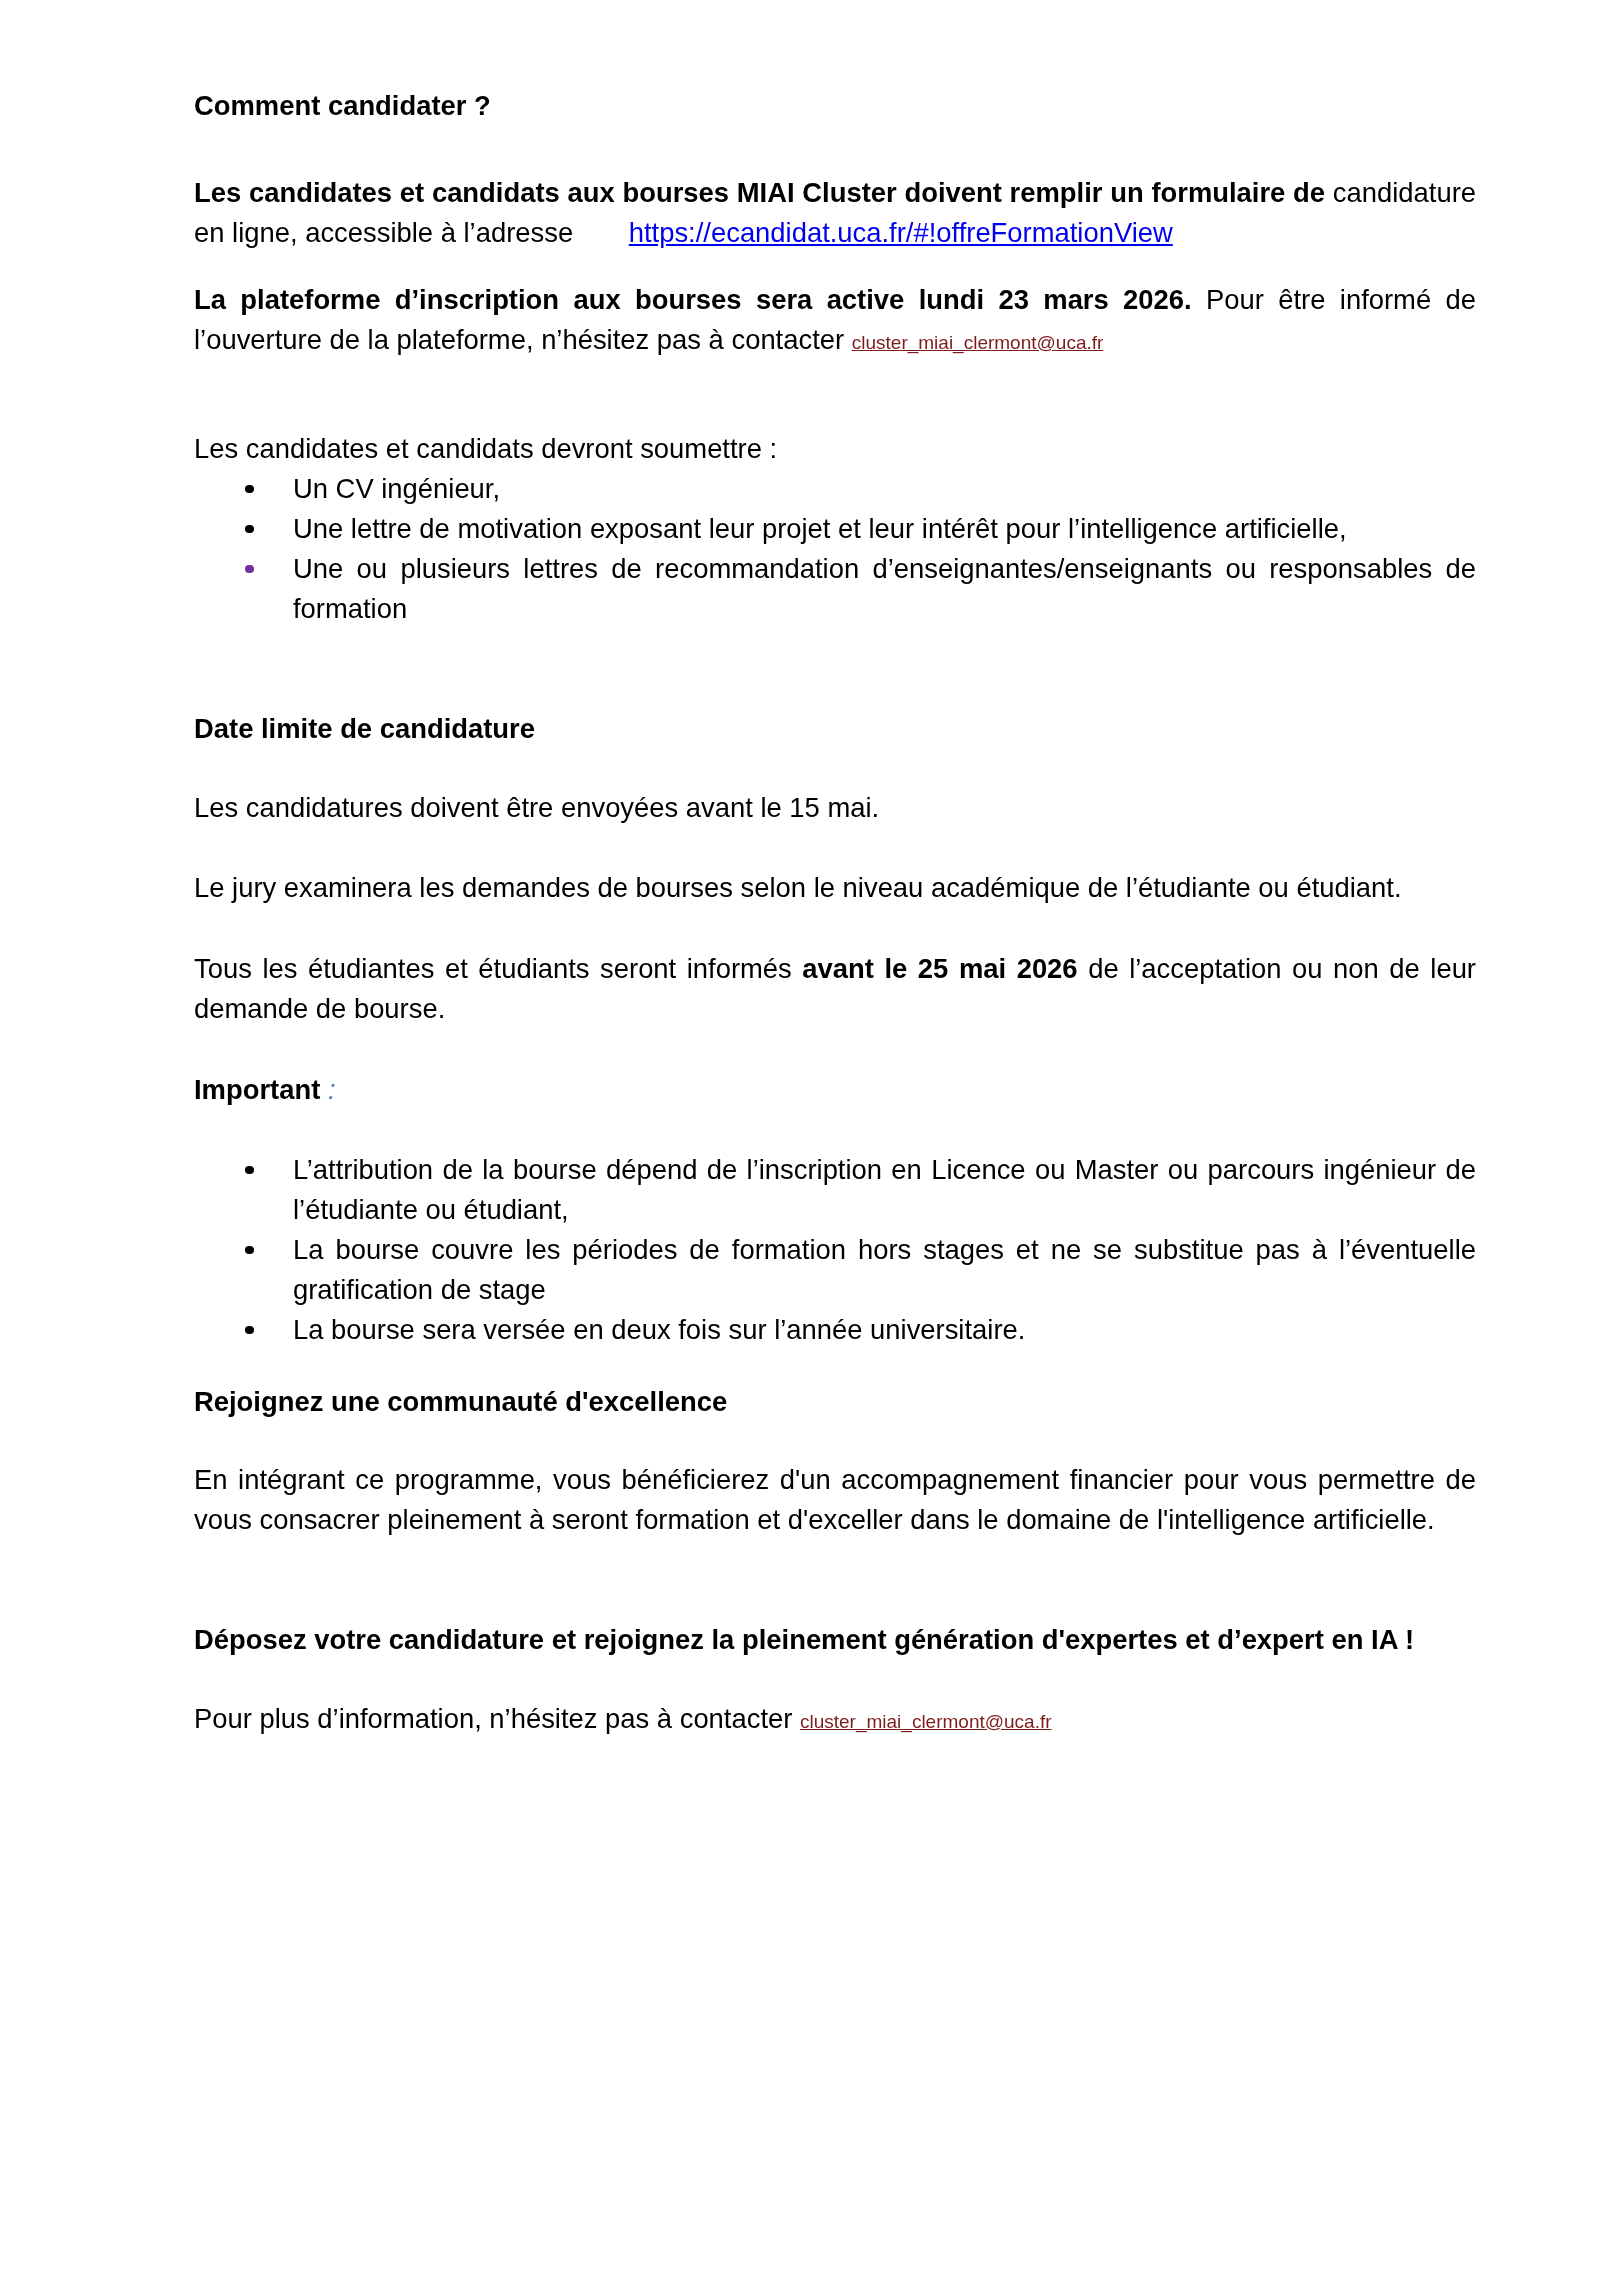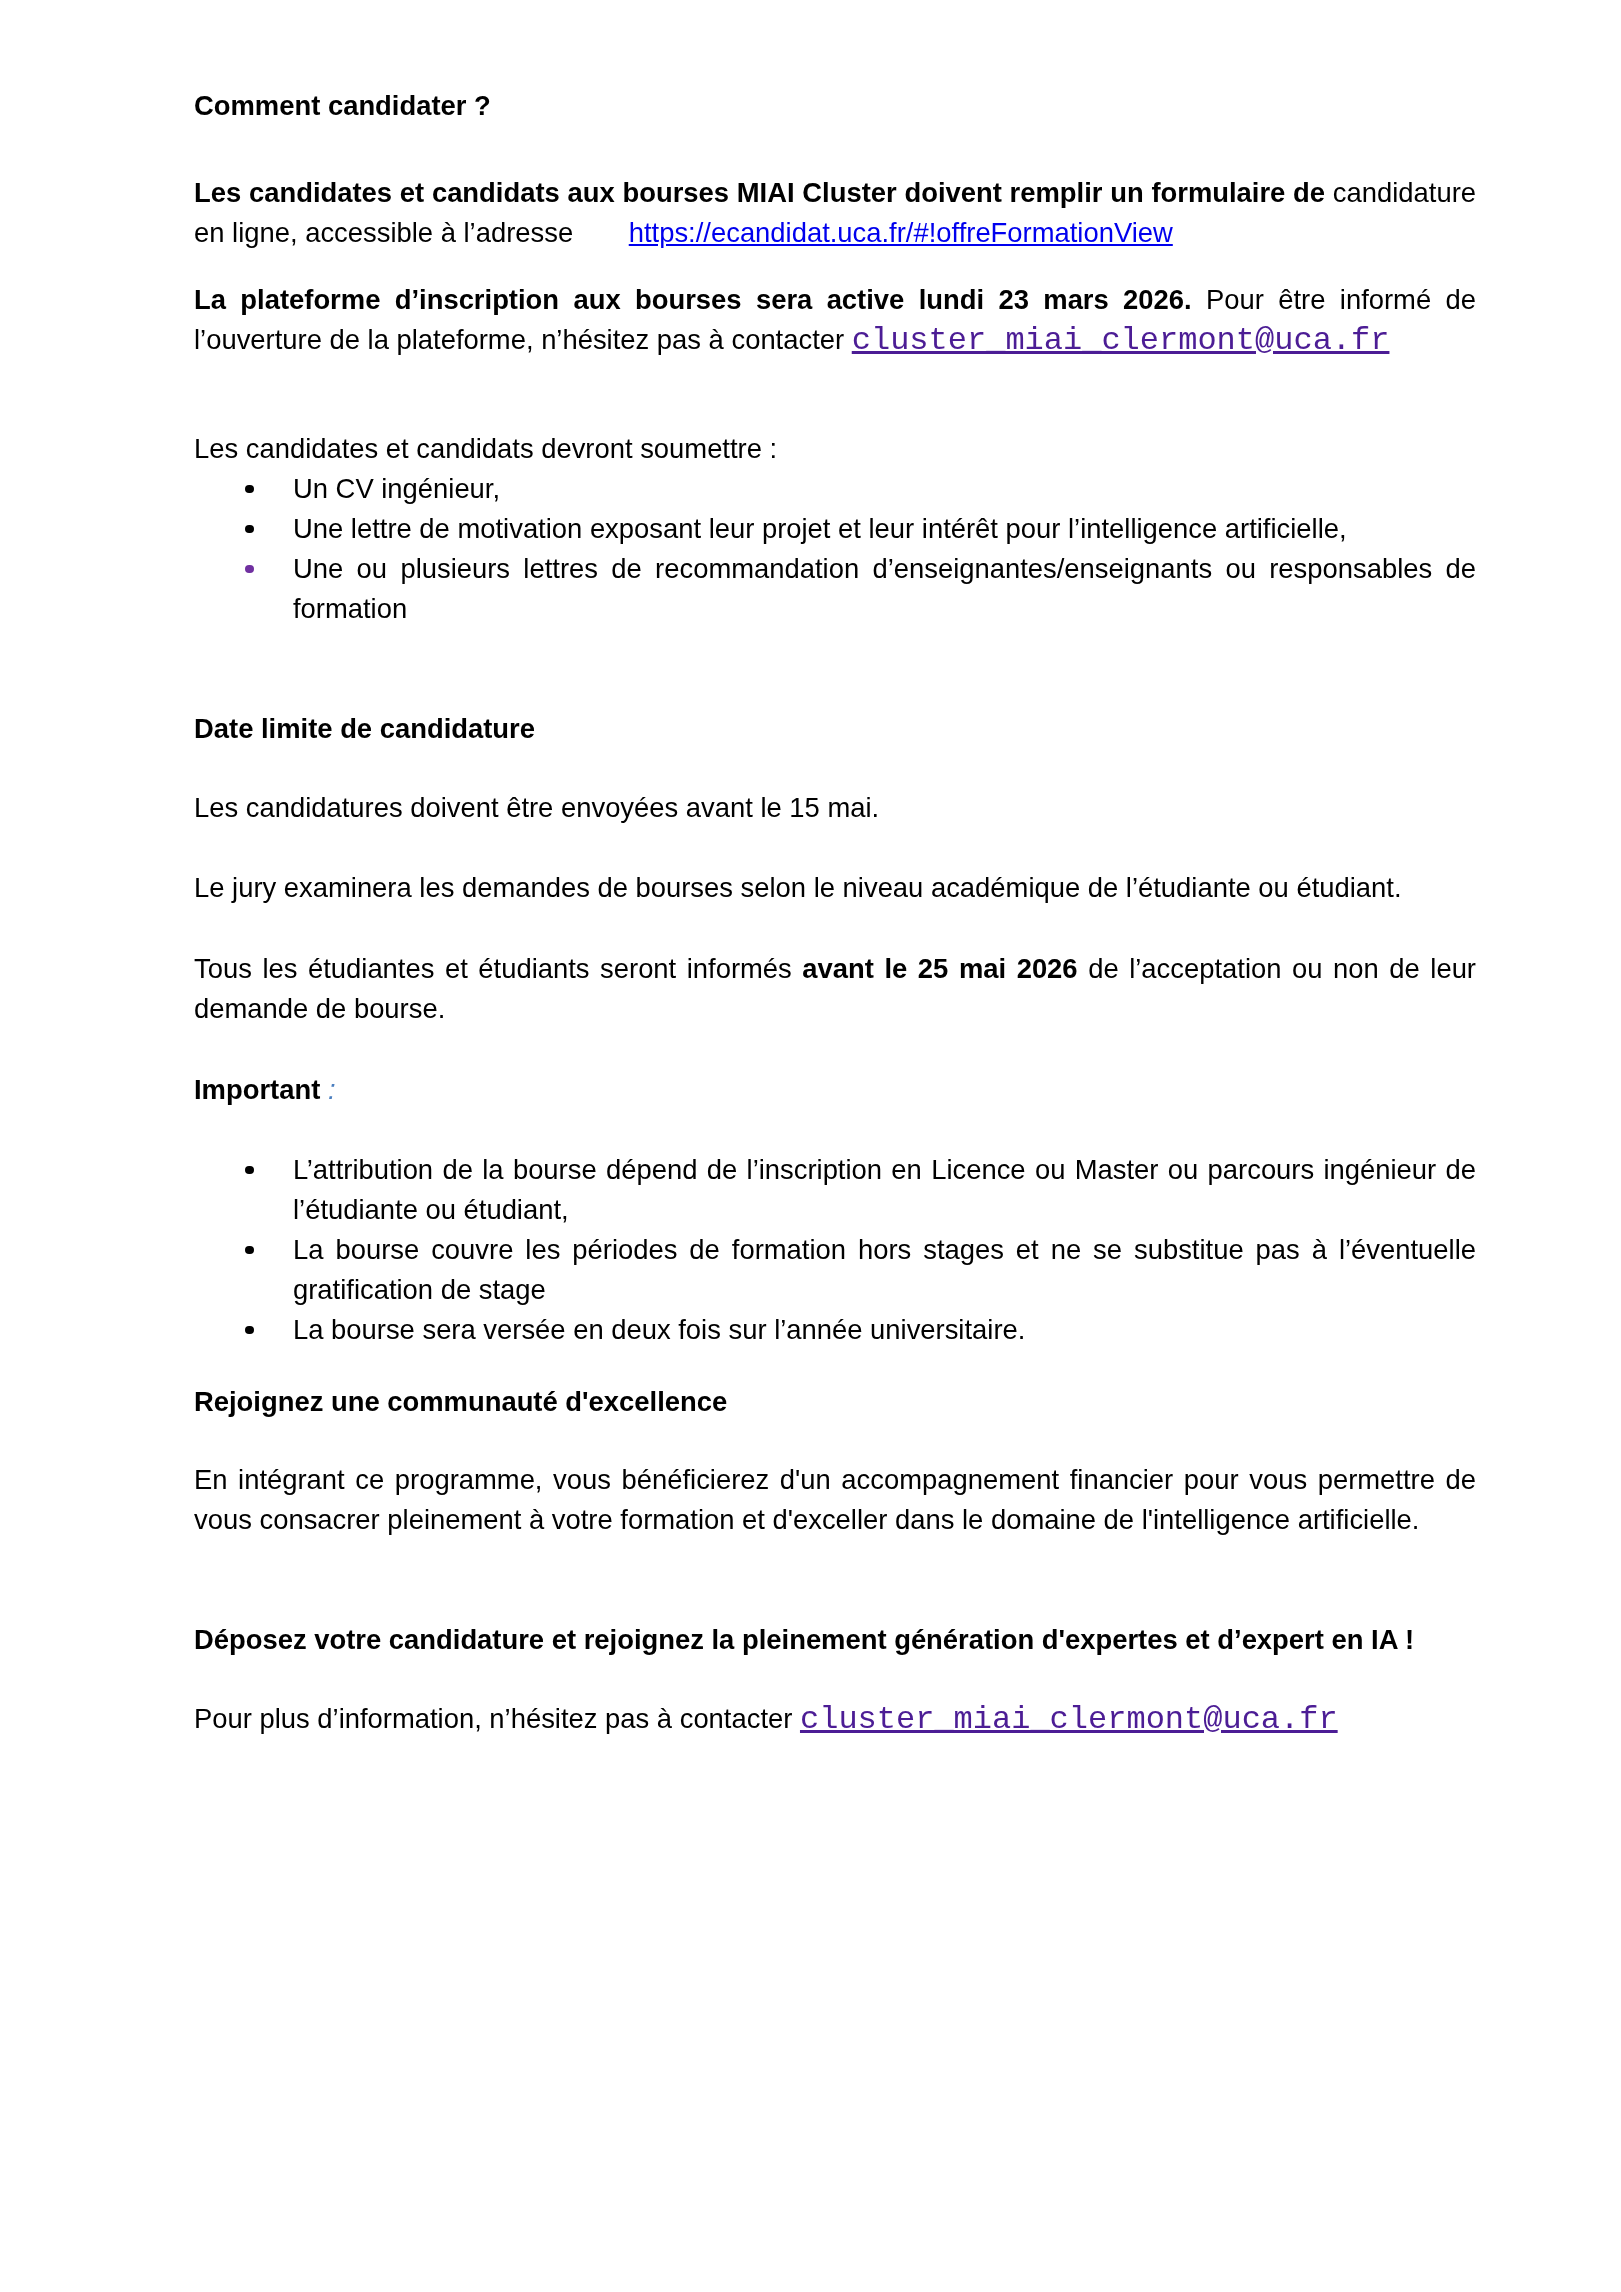--- a/index.html
+++ b/index.html
@@ -6,21 +6,21 @@
     body { width: 1621px; height: 2293px; position: relative; overflow: hidden; }
     .page {
       position: absolute; left: 194px; top: 0; width: 1282px;
       font-family: "Liberation Sans", sans-serif;
       font-size: 27.4px; line-height: 40px; color: #000;
     }
     .blk { position: absolute; left: 0; width: 1282px; }
     .just { text-align: justify; text-align-last: left; }
     .b { font-weight: bold; }
     .link { color: #0000ee; text-decoration: underline; margin-left: 48px; }
-    .serif-link { font-family: Liberation Mono, monospace; color: #4c1d95; text-decoration: underline; font-size: 32px; }
+    .serif-link { font-family: Liberation Sans, sans-serif; color: #7f1d1d; text-decoration: underline; font-size: 19px; }
     .blue-colon { color: #4a7ebf; font-style: italic; }
     ul.bul { list-style: none; margin: 0; padding: 0; }
     ul.bul li { position: relative; padding-left: 99px; }
     ul.bul li .dot {
       position: absolute; left: 51px; top: 15.7px; width: 8.8px; height: 8.8px; border-radius: 50%; background: #000;
     }
     ul.bul li .dot.purple { background: #7030a0; }
   </style>
 </head>
 <body>
@@ -62,21 +62,21 @@
   </div>
 
   <ul class="bul blk" style="top:1150px;">
     <li class="just"><span class="dot"></span><span>L’attribution de la bourse dépend de l’inscription en Licence ou Master ou parcours ingénieur de l’étudiante ou étudiant,</span></li>
     <li class="just"><span class="dot"></span><span>La bourse couvre les périodes de formation hors stages et ne se substitue pas à l’éventuelle gratification de stage</span></li>
     <li><span class="dot"></span><span>La bourse sera versée en deux fois sur l’année universitaire.</span></li>
   </ul>
 
   <div class="blk b" style="top:1382px;">Rejoignez une communauté d'excellence</div>
 
-  <div class="blk just" style="top:1460px;">En intégrant ce programme, vous bénéficierez d'un accompagnement financier pour vous permettre de vous consacrer pleinement à votre formation et d'exceller dans le domaine de l'intelligence artificielle.</div>
+  <div class="blk just" style="top:1460px;">En intégrant ce programme, vous bénéficierez d'un accompagnement financier pour vous permettre de vous consacrer pleinement à seront formation et d'exceller dans le domaine de l'intelligence artificielle.</div>
 
   <div class="blk b" style="top:1620px;">Déposez votre candidature et rejoignez la pleinement génération d'expertes et d’expert en IA !</div>
 
   <div class="blk" style="top:1699px;">
     <span>Pour plus d’information, n’hésitez pas à contacter </span><a class="serif-link">cluster_miai_clermont@uca.fr</a>
   </div>
 
 </div>
 
 

